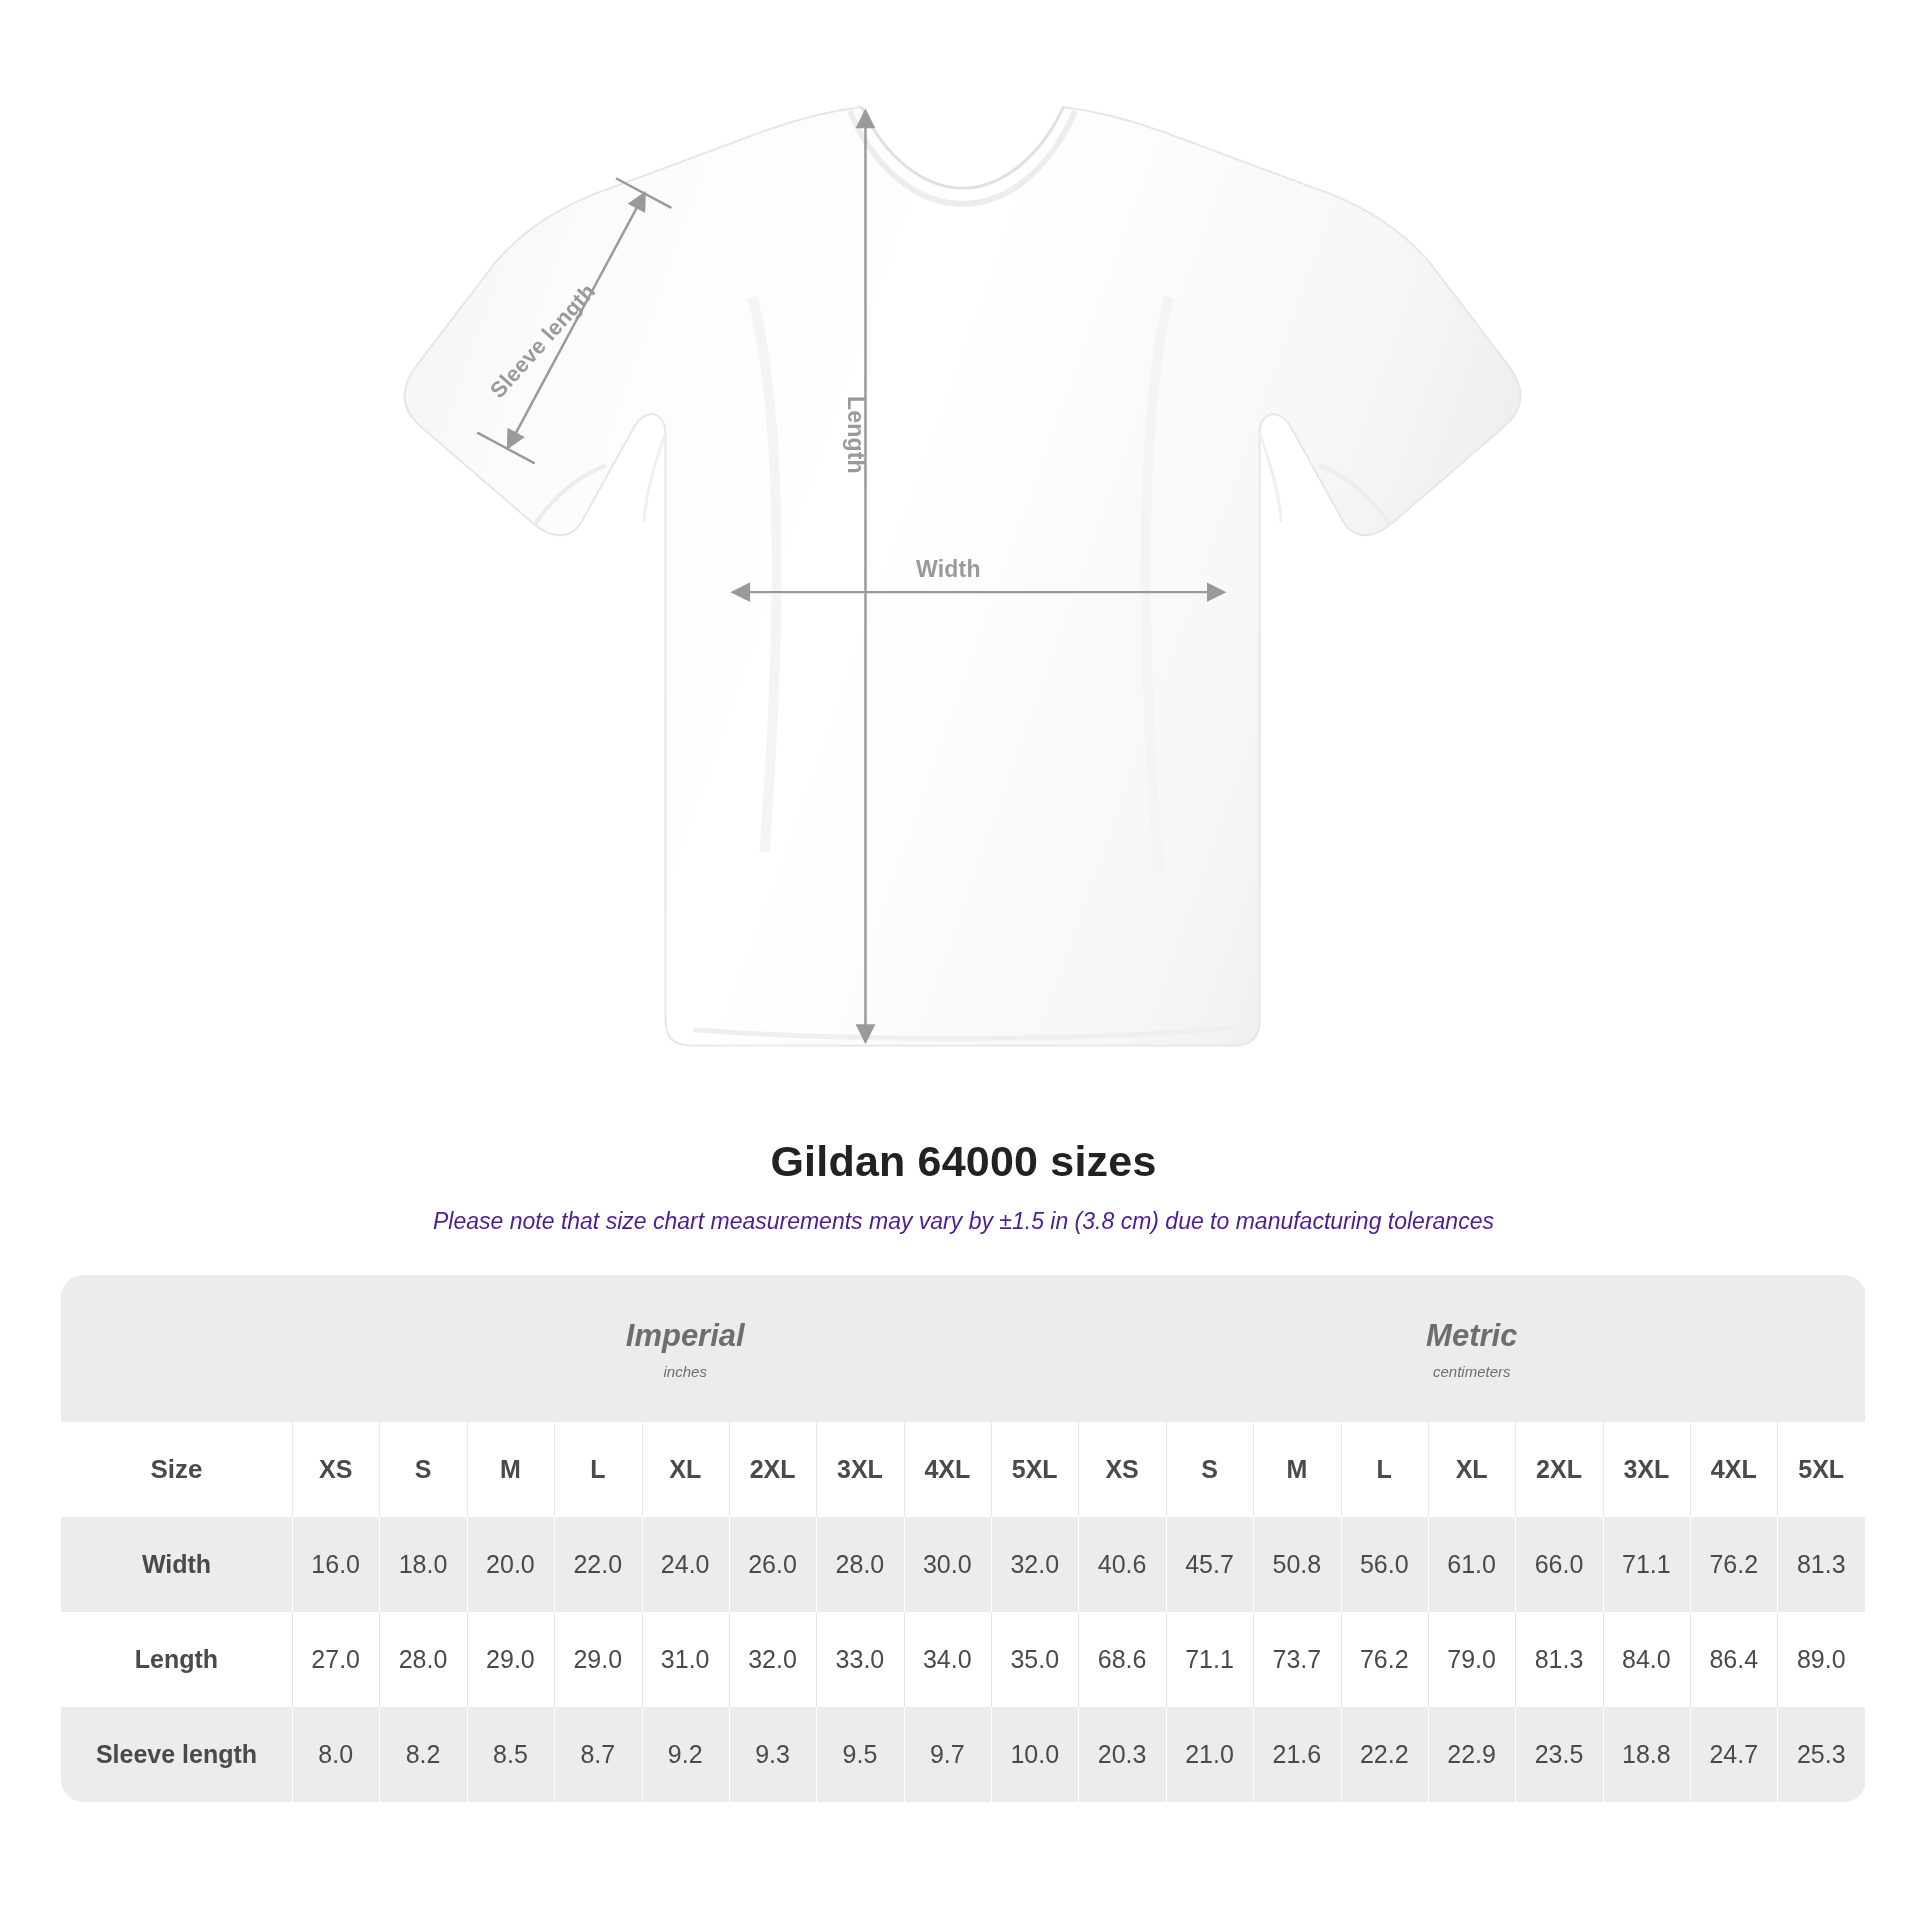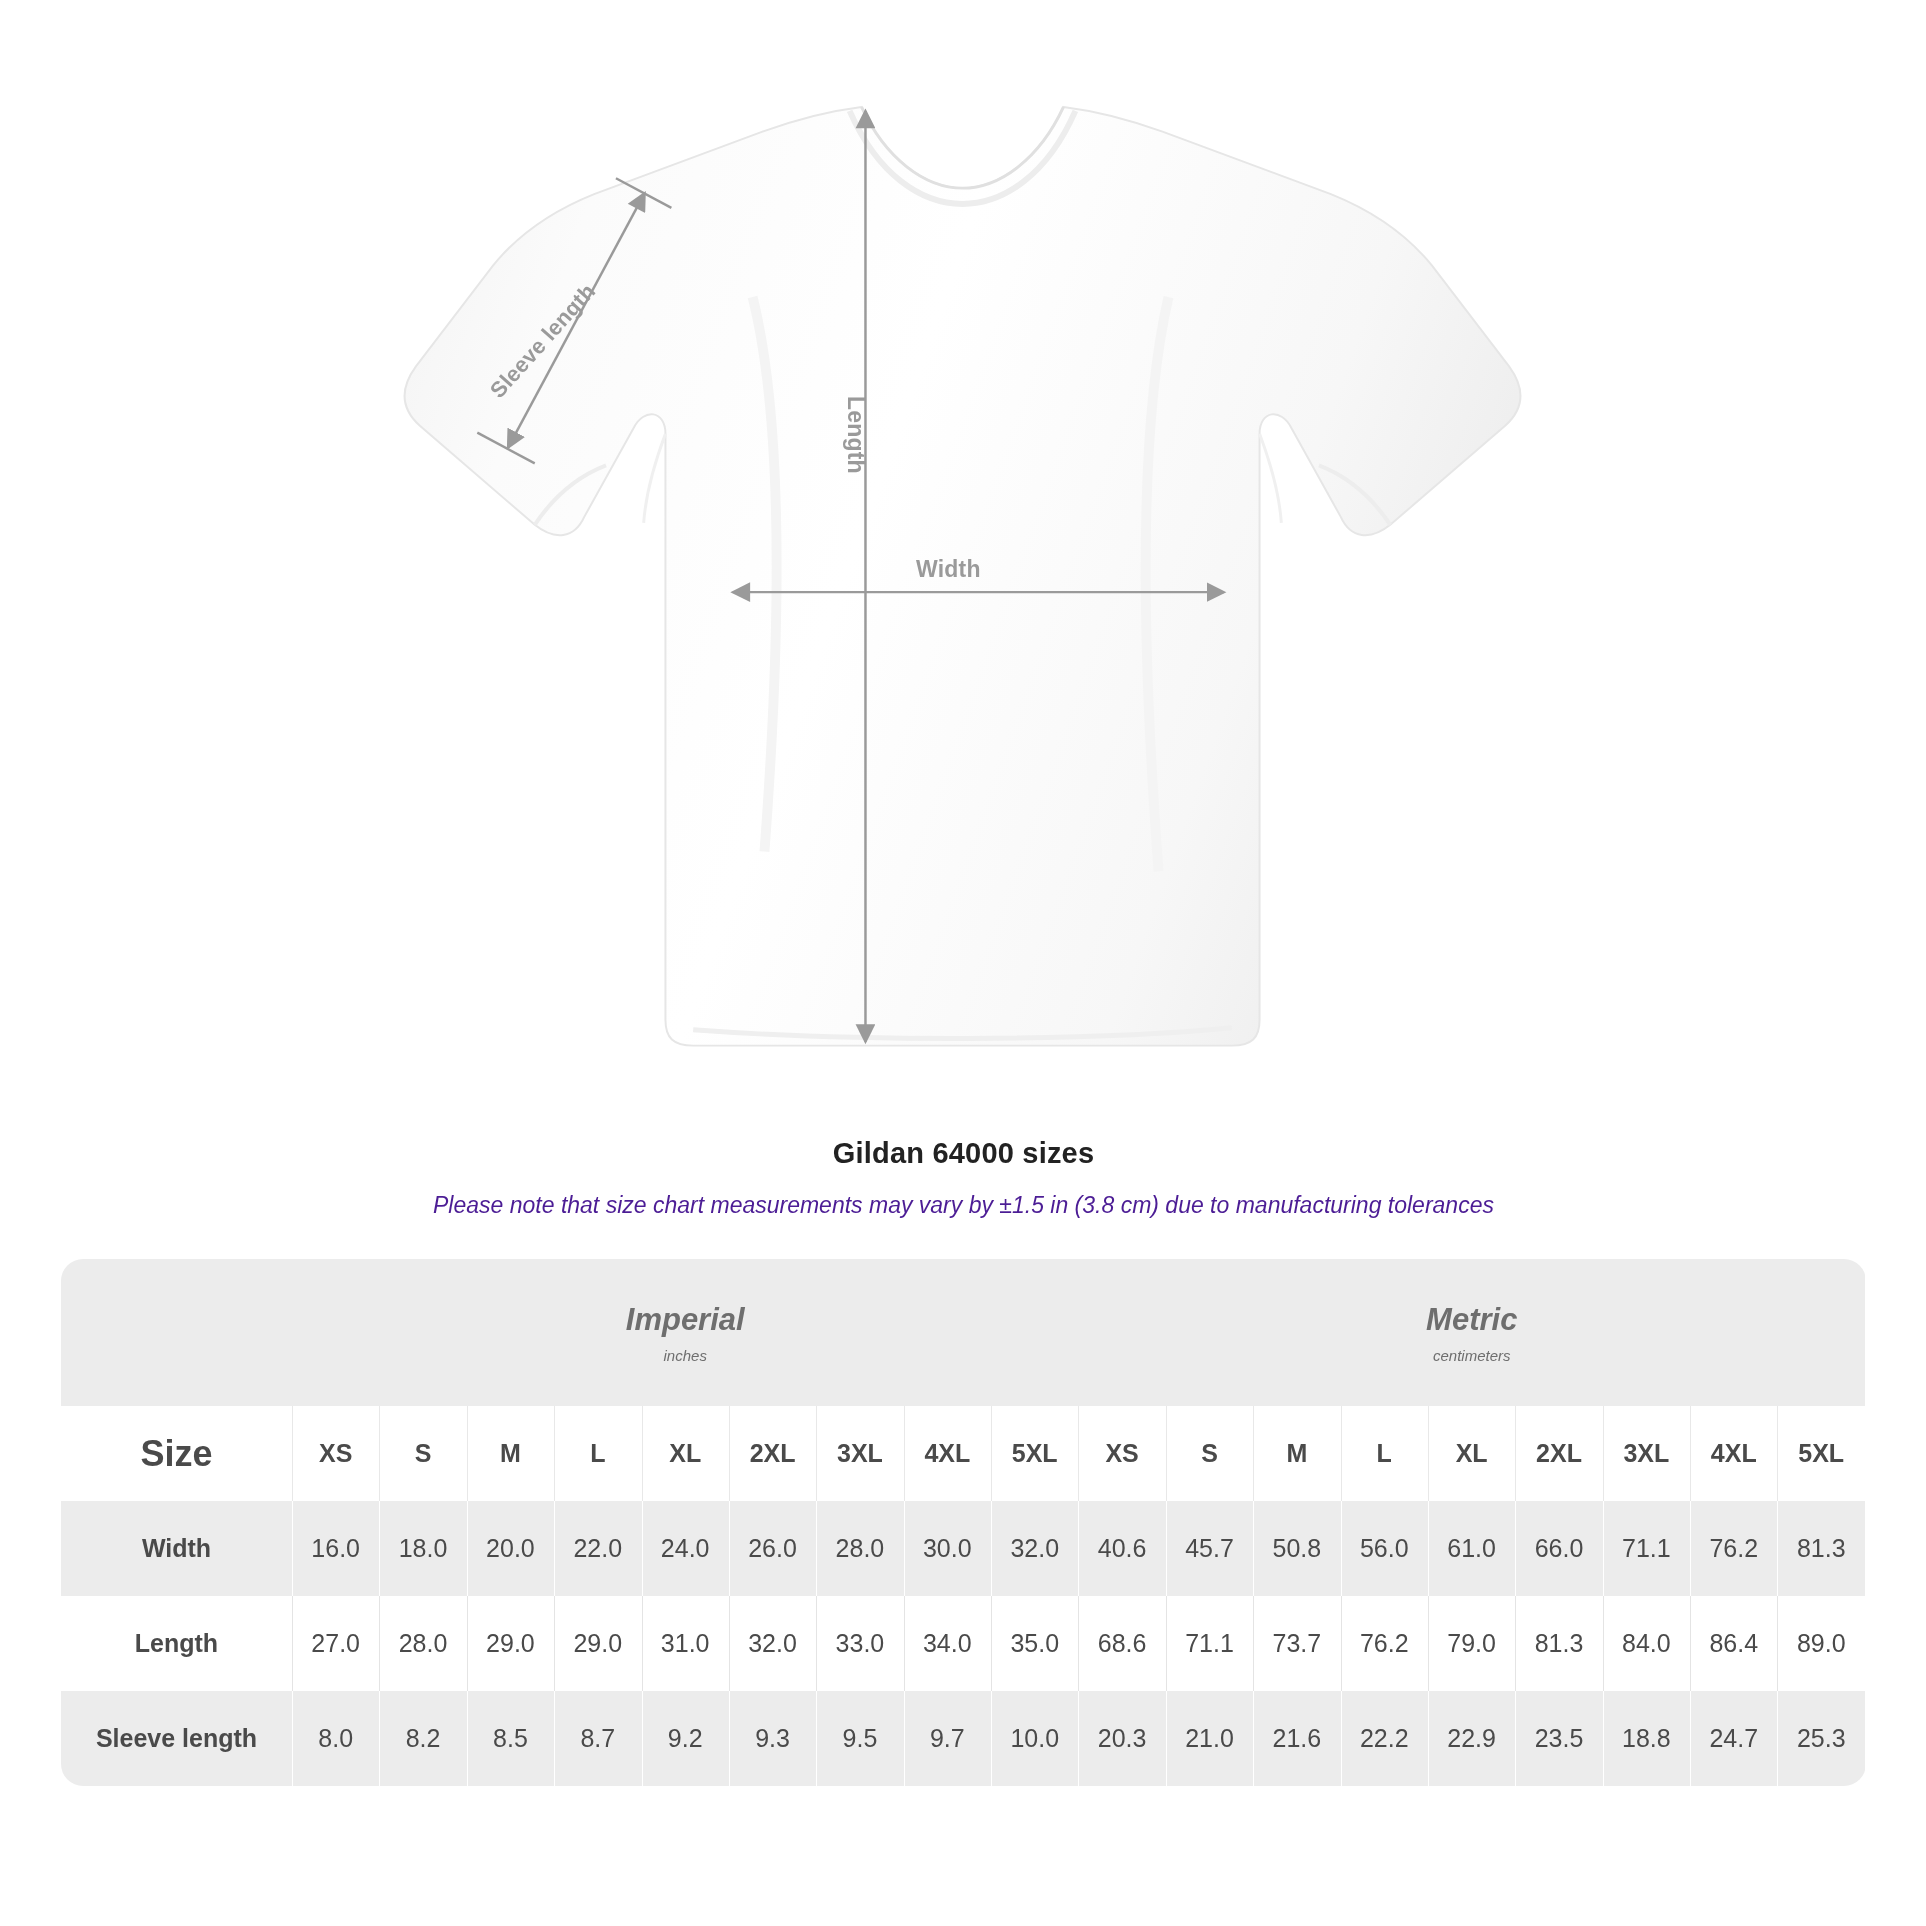--- a/index.html
+++ b/index.html
@@ -57,21 +57,21 @@
     transform-origin: left top;
     font-size: 22px;
   }
 
   
   .title-block {
     text-align: center;
     margin-top: 28px;
   }
   .chart-title {
-    font-size: 29px;
+    font-size: 43px;
     font-weight: bold;
     color: #222222;
     margin: 16px;
     letter-spacing: 0.2px;
   }
   .chart-note {
     font-size: 23px;
     font-style: italic;
     color: #4c1d95;
     margin-top: 22px;
@@ -115,21 +115,21 @@
     margin-top: 8px;
   }
   .head-row td {
     background: #ffffff;
     height: 95px;
     font-weight: bold;
     color: #6b6b6b;
     font-size: 26px;
   }
   .head-row td.rowlabel {
-    font-size: 36px;
+    font-size: 26px;
     margin-top: 41px;
   }
   .row-shaded td {
     background: #ececec;
     height: 95px;
   }
   .row-plain td {
     background: #ffffff;
     height: 95px;
   }

